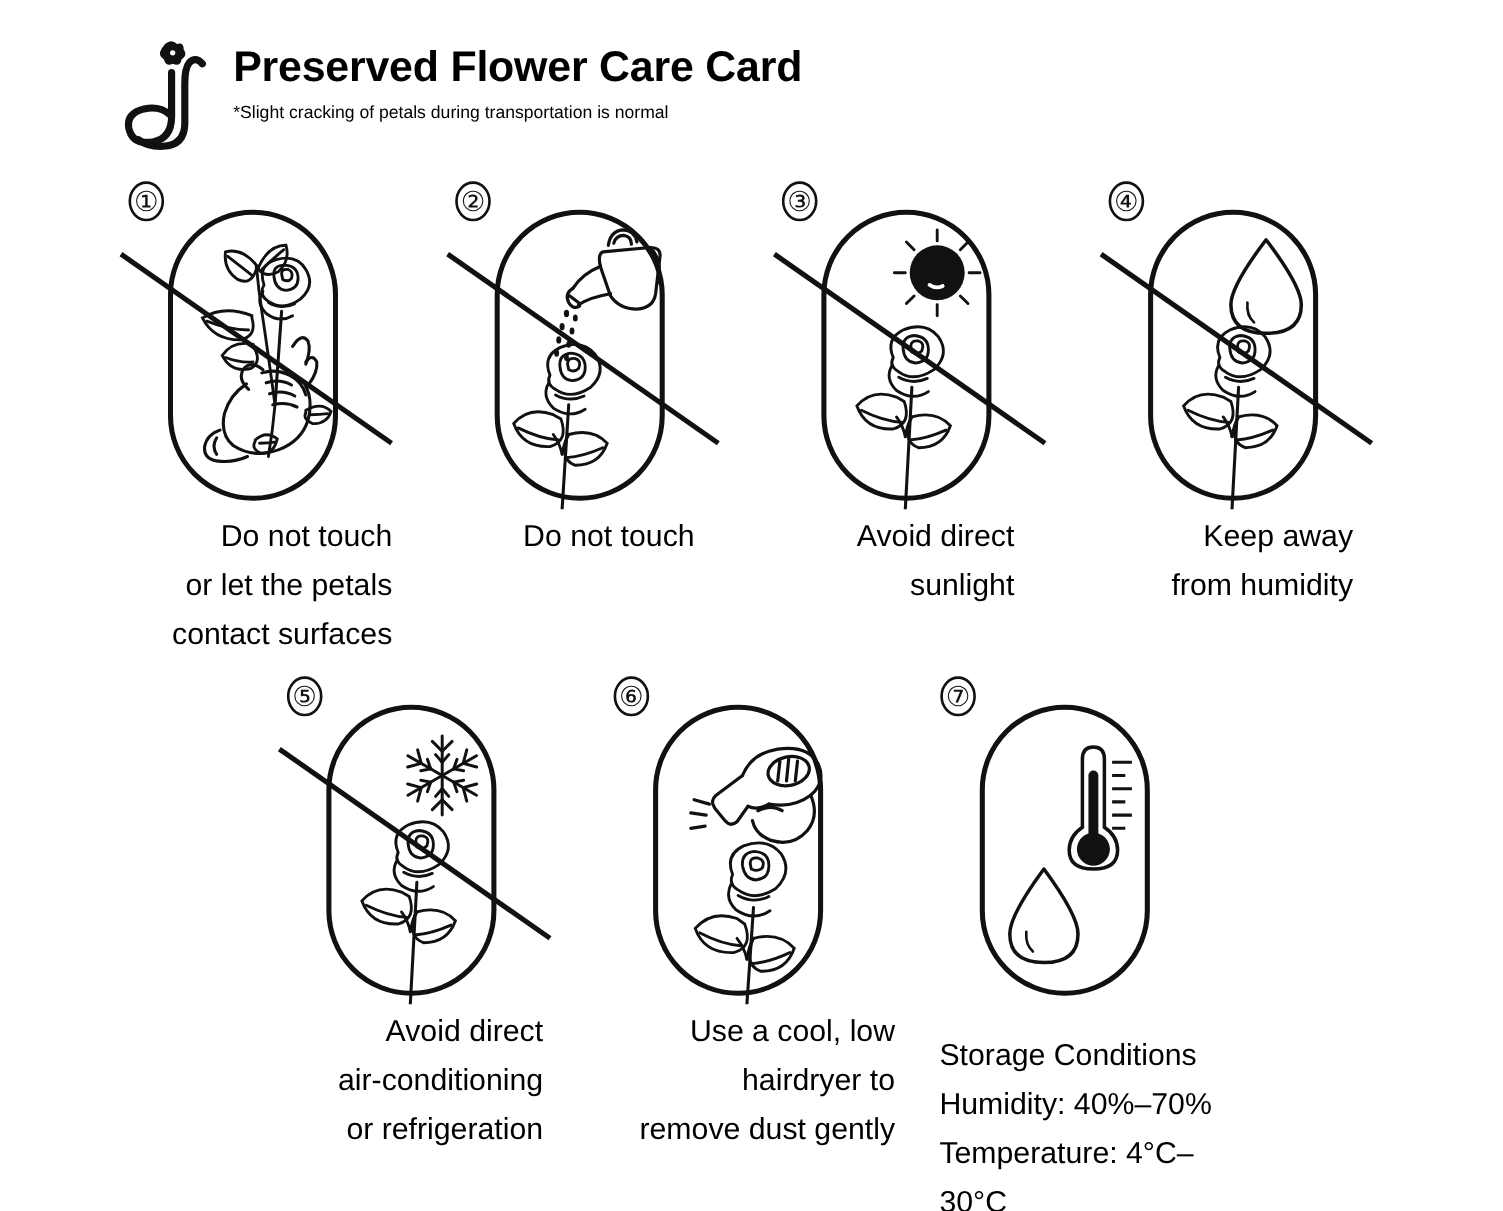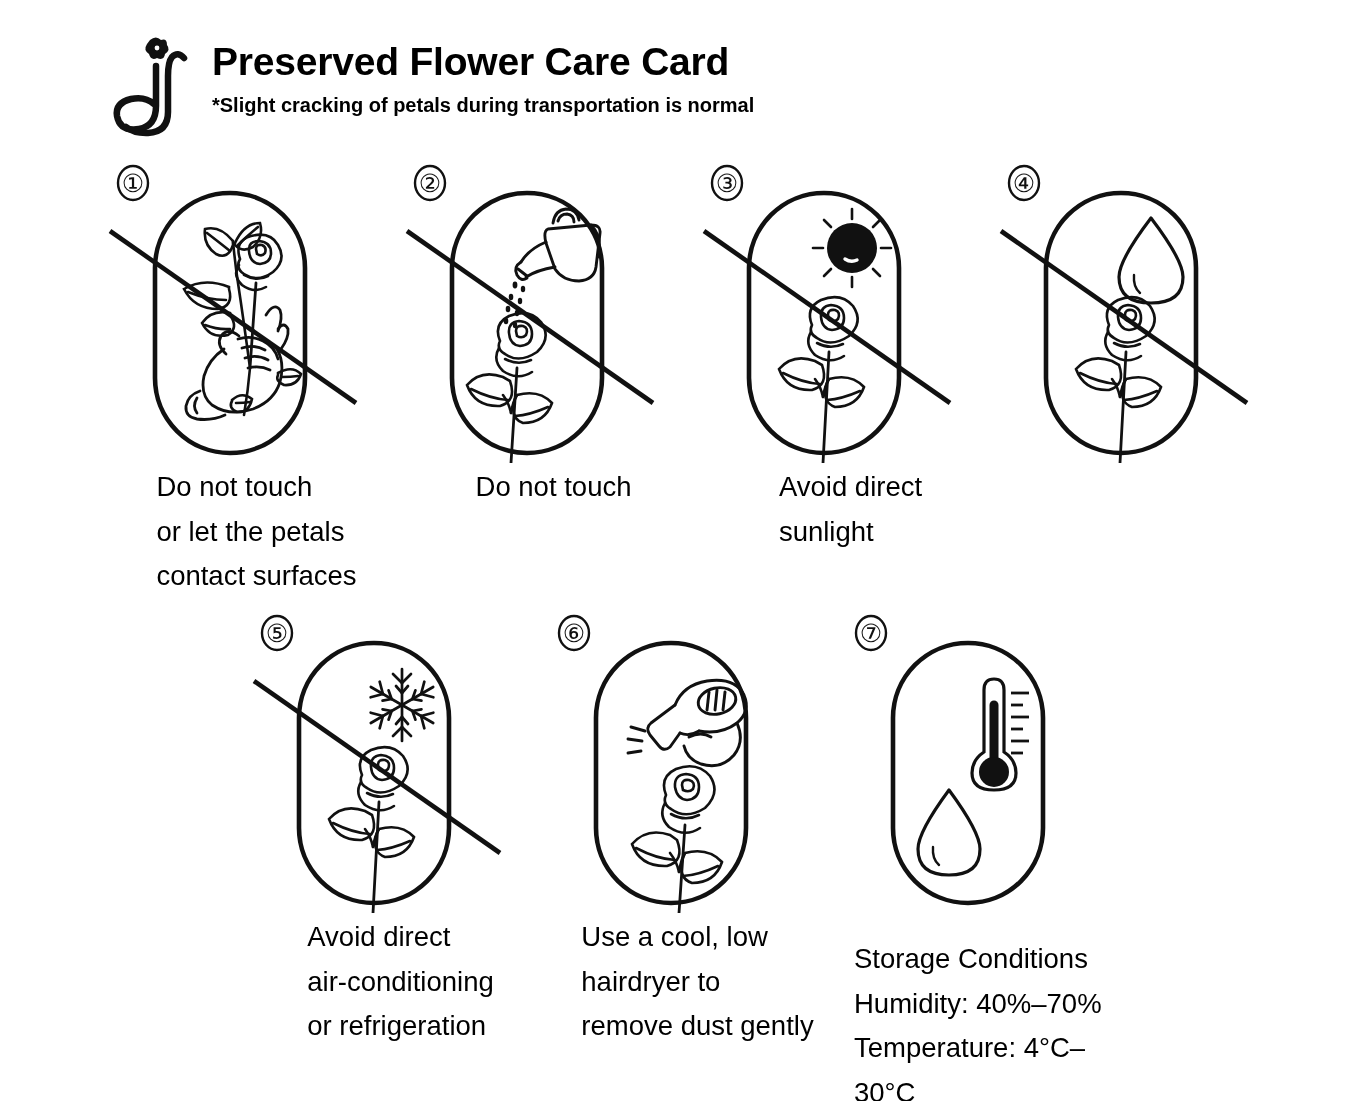--- a/index.html
+++ b/index.html
@@ -37,22 +37,22 @@
     padding-top: 10px;
   }
   .card-title {
     font-size: 39px;
     font-weight: bold;
     line-height: 1.0;
     letter-spacing: -0.2px;
     white-space: nowrap;
   }
   .card-subtitle {
-    font-size: 20px;
-    font-weight: bold;
+    font-size: 16px;
+    font-weight: normal;
     line-height: 1.0;
     margin-top: 14px;
     white-space: nowrap;
   }
 
   
   .row {
     position: absolute;
     display: flex;
   }
@@ -73,21 +73,21 @@
   }
   .icon-stage svg {
     position: absolute;
     left: 0;
     top: 0;
   }
 
   .caption {
     font-size: 27.5px;
     line-height: 1.62;
-    text-align: left;
+    text-align: right;
     white-space: pre-line;
     margin-top: 2px;
   }
   .caption.left-align {
     text-align: left;
     align-self: flex-start;
     padding-left: 8px;
     margin-top: 24px;
   }
 </style>
@@ -297,20 +297,22 @@
           <path d="M113 198 Q91 190 77 206 Q85 228 110 227 Q127 222 120 202 Z"></path>
           <path d="M81 210 Q101 220 118 221"></path>
           <path d="M127 216 Q149 210 162 224 Q155 244 133 244 Q119 239 125 220 Z"></path>
           <path d="M158 228 Q140 236 125 237"></path>
           <path d="M121 234 Q123 222 127 216"></path>
           <path d="M121 234 Q119 224 113 216"></path>
         </g>
         <line x1="2" y1="68" x2="248" y2="240" stroke="#111" stroke-width="4.6"></line>
       </svg>
     </div>
+    <div class="caption">Keep away
+from humidity</div>
   </div>
 </div>
 
 <div class="row row-2">
 
   <div class="care-item">
     <div class="icon-stage">
       <svg width="297" height="300" viewBox="0 0 297 300">
         <g>
           <ellipse cx="25" cy="20" rx="15" ry="17" fill="none" stroke="#111" stroke-width="2.4"></ellipse>

